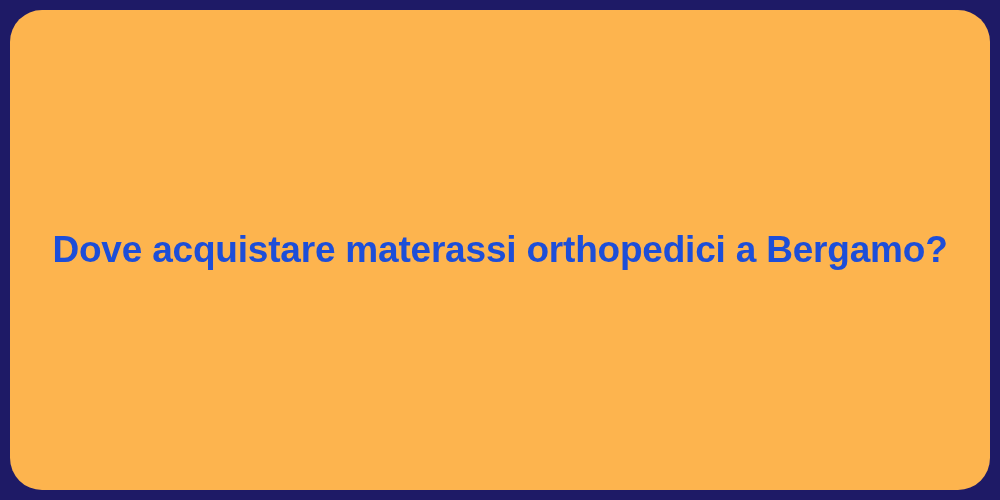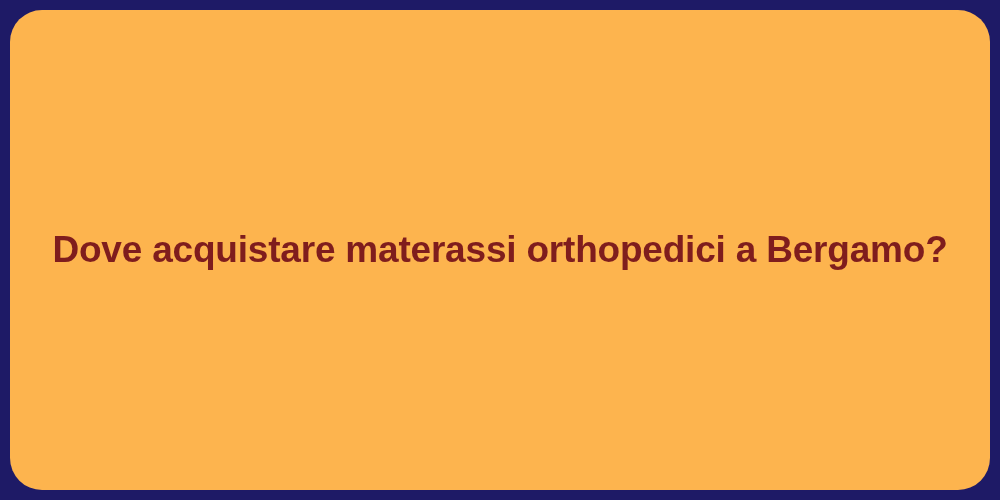--- a/index.html
+++ b/index.html
@@ -31,21 +31,21 @@
     border-radius: 32px;
     display: flex;
     align-items: center;
     justify-content: center;
     text-align: center;
     padding: 0 40px;
   }
 
   #question-text {
     margin: 12px;
-    color: #7f1d1d;
+    color: #1d4ed8;
     font-family: "Liberation Sans", sans-serif;
     font-size: 37px;
     font-weight: bold;
     letter-spacing: -0.2px;
     line-height: 1.25;
     white-space: nowrap;
   }
 </style>
 </head>
 <body>

